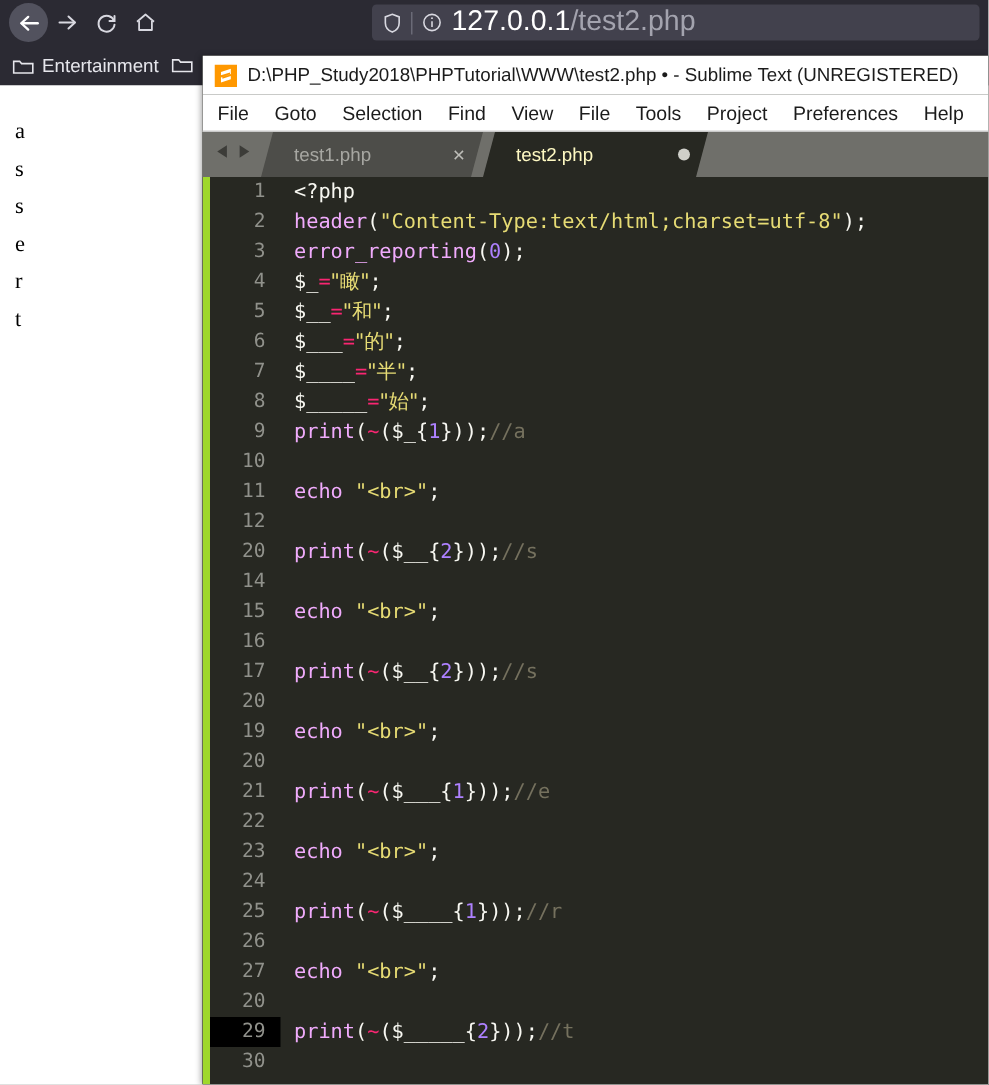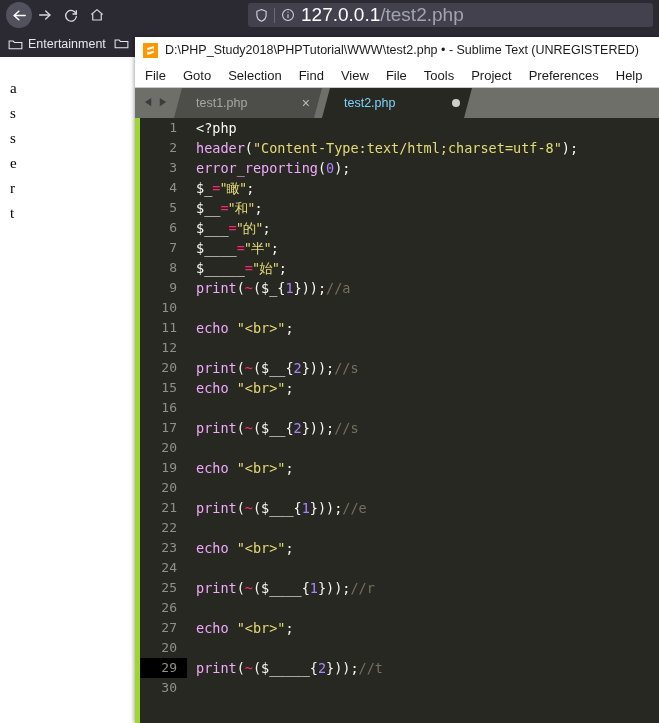--- a/index.html
+++ b/index.html
@@ -186,21 +186,21 @@
   }
   .tab .tab-label { white-space: nowrap; }
   .tab.inactive {
     background: #4d4d49;
     color: #a7a7a2;
     clip-path: polygon(8px 0, 100% 0, calc(100% - 8px) 100%, 0 100%);
     padding-left: 22px;
   }
   .tab.active {
     background: #272822;
-    color: #7dd3fc;
+    color: #fef9c3;
     clip-path: polygon(8px 0, 100% 0, calc(100% - 8px) 100%, 0 100%);
     padding-left: 22px;
     min-width: 150px;
   }
   .tab-close {
     font-size: 14px;
     color: #bdbdb8;
     margin-left: 14px;
     line-height: 1;
   }
@@ -406,20 +406,21 @@
           <div class="code-line"><div class="gutter">4</div><div class="code"><span class="t-var">$_</span><span class="t-op">=</span><span class="t-str cn">"瞰"</span><span class="t-punc">;</span></div></div>
           <div class="code-line"><div class="gutter">5</div><div class="code"><span class="t-var">$__</span><span class="t-op">=</span><span class="t-str cn">"和"</span><span class="t-punc">;</span></div></div>
           <div class="code-line"><div class="gutter">6</div><div class="code"><span class="t-var">$___</span><span class="t-op">=</span><span class="t-str cn">"的"</span><span class="t-punc">;</span></div></div>
           <div class="code-line"><div class="gutter">7</div><div class="code"><span class="t-var">$____</span><span class="t-op">=</span><span class="t-str cn">"半"</span><span class="t-punc">;</span></div></div>
           <div class="code-line"><div class="gutter">8</div><div class="code"><span class="t-var">$_____</span><span class="t-op">=</span><span class="t-str cn">"始"</span><span class="t-punc">;</span></div></div>
           <div class="code-line"><div class="gutter">9</div><div class="code"><span class="t-fn">print</span><span class="t-punc">(</span><span class="t-op">~</span><span class="t-punc">($_{</span><span class="t-num">1</span><span class="t-punc">}));</span><span class="t-cmt">//a</span></div></div>
           <div class="code-line"><div class="gutter">10</div><div class="code"></div></div>
           <div class="code-line"><div class="gutter">11</div><div class="code"><span class="t-fn">echo</span><span class="t-punc"> </span><span class="t-str">"&lt;br&gt;"</span><span class="t-punc">;</span></div></div>
           <div class="code-line"><div class="gutter">12</div><div class="code"></div></div>
           <div class="code-line"><div class="gutter">20</div><div class="code"><span class="t-fn">print</span><span class="t-punc">(</span><span class="t-op">~</span><span class="t-punc">($__{</span><span class="t-num">2</span><span class="t-punc">}));</span><span class="t-cmt">//s</span></div></div>
+          <div class="code-line"><div class="gutter">14</div><div class="code"></div></div>
           <div class="code-line"><div class="gutter">15</div><div class="code"><span class="t-fn">echo</span><span class="t-punc"> </span><span class="t-str">"&lt;br&gt;"</span><span class="t-punc">;</span></div></div>
           <div class="code-line"><div class="gutter">16</div><div class="code"></div></div>
           <div class="code-line"><div class="gutter">17</div><div class="code"><span class="t-fn">print</span><span class="t-punc">(</span><span class="t-op">~</span><span class="t-punc">($__{</span><span class="t-num">2</span><span class="t-punc">}));</span><span class="t-cmt">//s</span></div></div>
           <div class="code-line"><div class="gutter">20</div><div class="code"></div></div>
           <div class="code-line"><div class="gutter">19</div><div class="code"><span class="t-fn">echo</span><span class="t-punc"> </span><span class="t-str">"&lt;br&gt;"</span><span class="t-punc">;</span></div></div>
           <div class="code-line"><div class="gutter">20</div><div class="code"></div></div>
           <div class="code-line"><div class="gutter">21</div><div class="code"><span class="t-fn">print</span><span class="t-punc">(</span><span class="t-op">~</span><span class="t-punc">($___{</span><span class="t-num">1</span><span class="t-punc">}));</span><span class="t-cmt">//e</span></div></div>
           <div class="code-line"><div class="gutter">22</div><div class="code"></div></div>
           <div class="code-line"><div class="gutter">23</div><div class="code"><span class="t-fn">echo</span><span class="t-punc"> </span><span class="t-str">"&lt;br&gt;"</span><span class="t-punc">;</span></div></div>
           <div class="code-line"><div class="gutter">24</div><div class="code"></div></div>

